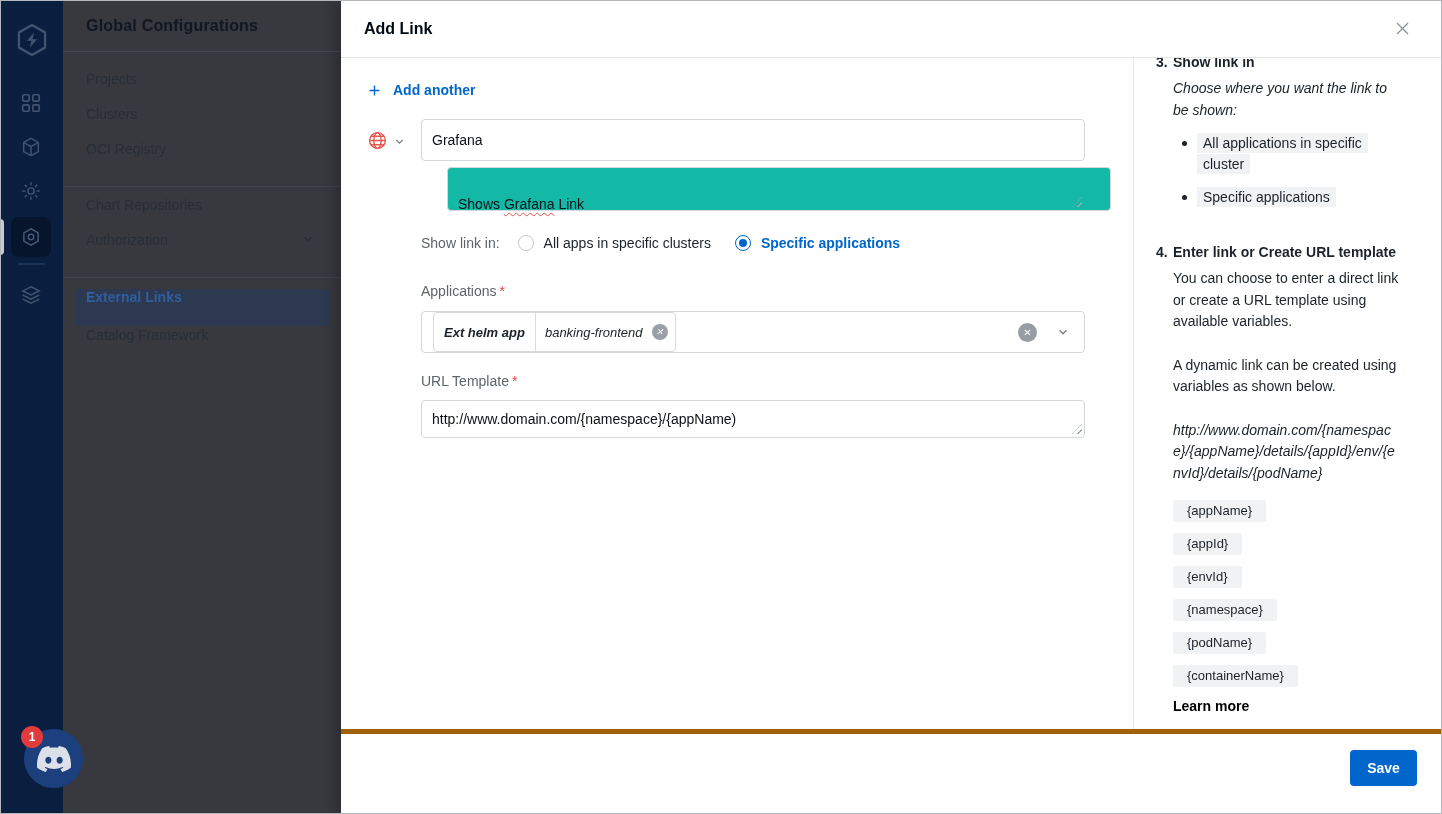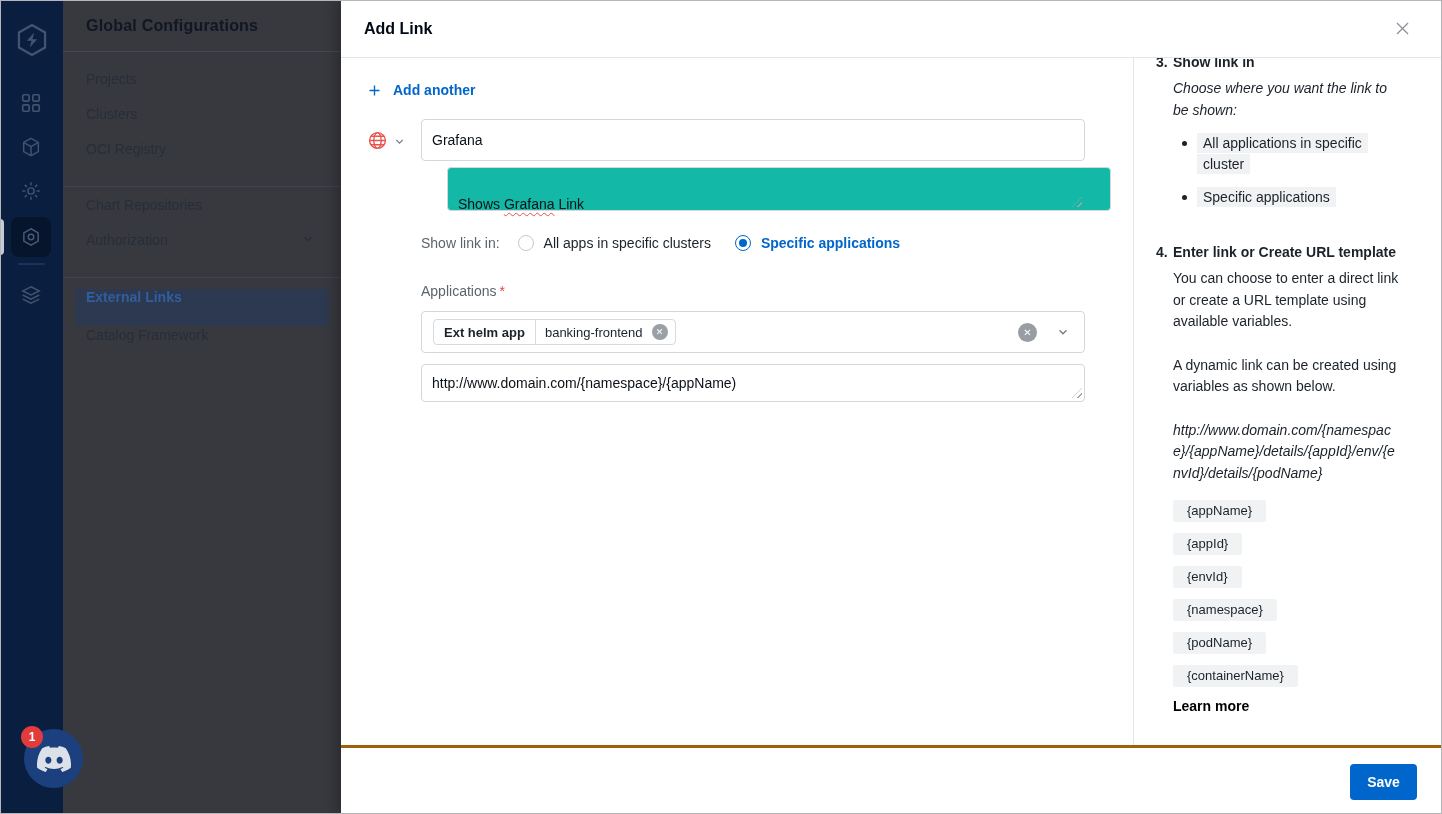--- a/index.html
+++ b/index.html
@@ -90,21 +90,21 @@
   .radio-opt.selected .radio-circle::after { content:""; position:absolute; left:50%; top:50%; width:8px; height:8px;
     margin:-4px 0 0 -4px; border-radius:50%; background:#0066cc; }
   .radio-text { color:#1b222a; }
   .radio-opt.selected .radio-text { color:#0066cc; font-weight:700; }
 
   .field-label { margin-top:28px; font-size:14px; color:#5c646b; height:16px; }
   .req { color:#f33e3e; margin-left:3px; }
 
   .select-box { margin-top:12px; height:42px; border:1px solid #d4d8dc; border-radius:4px; display:flex;
     align-items:center; padding:0 14px 0 11px; }
-  .chip { display:flex; align-items:center; height:26px; border:1px solid #d7dadd; border-radius:4px; font-size:13px; }
+  .chip { display:flex; align-items:center; height:40px; border:1px solid #d7dadd; border-radius:4px; font-size:13px;font-style:italic; }
   .chip-type { font-weight:700; color:#1b222a; padding:0 10px; }
   .chip-sep { width:1px; align-self:stretch; background:#d7dadd; }
   .chip-value { padding:0 9px; color:#1b222a; }
   .chip-x { width:16px; height:16px; border-radius:50%; background:#9aa0a6; color:#fff; display:flex;
     align-items:center; justify-content:center; font-size:9px; margin-right:7px; cursor:pointer; flex:none; }
   .select-right { margin-left:auto; display:flex; align-items:center; gap:19px; }
   .clear-circle { width:19px; height:19px; border-radius:50%; background:#989da3; color:#fff; font-size:10px;
     display:flex; align-items:center; justify-content:center; cursor:pointer; }
   .dd-chev { color:#767d84; display:flex; cursor:pointer; }
   .dd-chev svg { width:14px; height:14px; }
@@ -126,21 +126,21 @@
   .bullet-dot { width:5px; height:5px; background:#1b222a; border-radius:50%; margin:8px 10px 0 9px; flex:none; }
   .hl { background:#f1f2f4; padding:2px 6px; line-height:21px; -webkit-box-decoration-break:clone; box-decoration-break:clone; }
   .help-p { margin-top:5px; line-height:21.5px; }
   .help-p.gap { margin-top:22px; }
   .example-url { margin-top:22px; font-style:italic; font-weight:500; line-height:21.5px; word-break:break-all; }
   .vars { margin-top:16px; }
   .var-chip { display:table; background:#f1f2f4; border-radius:2px; font-size:13px; line-height:16px;
     padding:3px 14px; margin-bottom:11px; color:#1b222a; }
   .learn-more { color:#000000; font-weight:700; margin-top:10px; cursor:pointer; width:max-content; }
 
-  .modal-footer { position:absolute; left:0; right:0; bottom:0; height:69px; border-top:3px solid #a16207; background:#fff; }
+  .modal-footer { position:absolute; left:0; right:0; bottom:16px; height:69px; border-top:5px solid #a16207; background:#fff; }
   .save-btn { position:absolute; right:25px; top:16px; min-width:67px; height:36px; padding:0 16px; background:#0066cc;
     color:#fff; border:none; border-radius:4px; font-size:14px; font-weight:700; font-family:inherit; cursor:pointer; }
 </style>
 </head>
 <body>
 
 <div class="frame"></div>
 
 <div class="rail">
   <div class="rail-logo">
@@ -295,20 +295,23 @@
             <span class="select-right">
               <span class="clear-circle">✕</span>
               <span class="dd-chev">
                 <svg viewBox="0 0 24 24" fill="none" stroke="currentColor" stroke-width="2.4">
                     <path d="M6 9l6 6 6-6"></path>
                   </svg>
               </span>
             </span>
           </div>
 
+          <div class="field-label url-label">
+            <span>URL Template</span><span class="req">*</span>
+          </div>
           <div class="ta-wrap url-wrap">
             <textarea class="url-ta" spellcheck="false" style="">http://www.domain.com/{namespace}/{appName)</textarea>
           </div>
         </div>
       </div>
     </div>
 
     <div class="help-col">
       <div class="help-scroll">
         <div class="help-sec">

